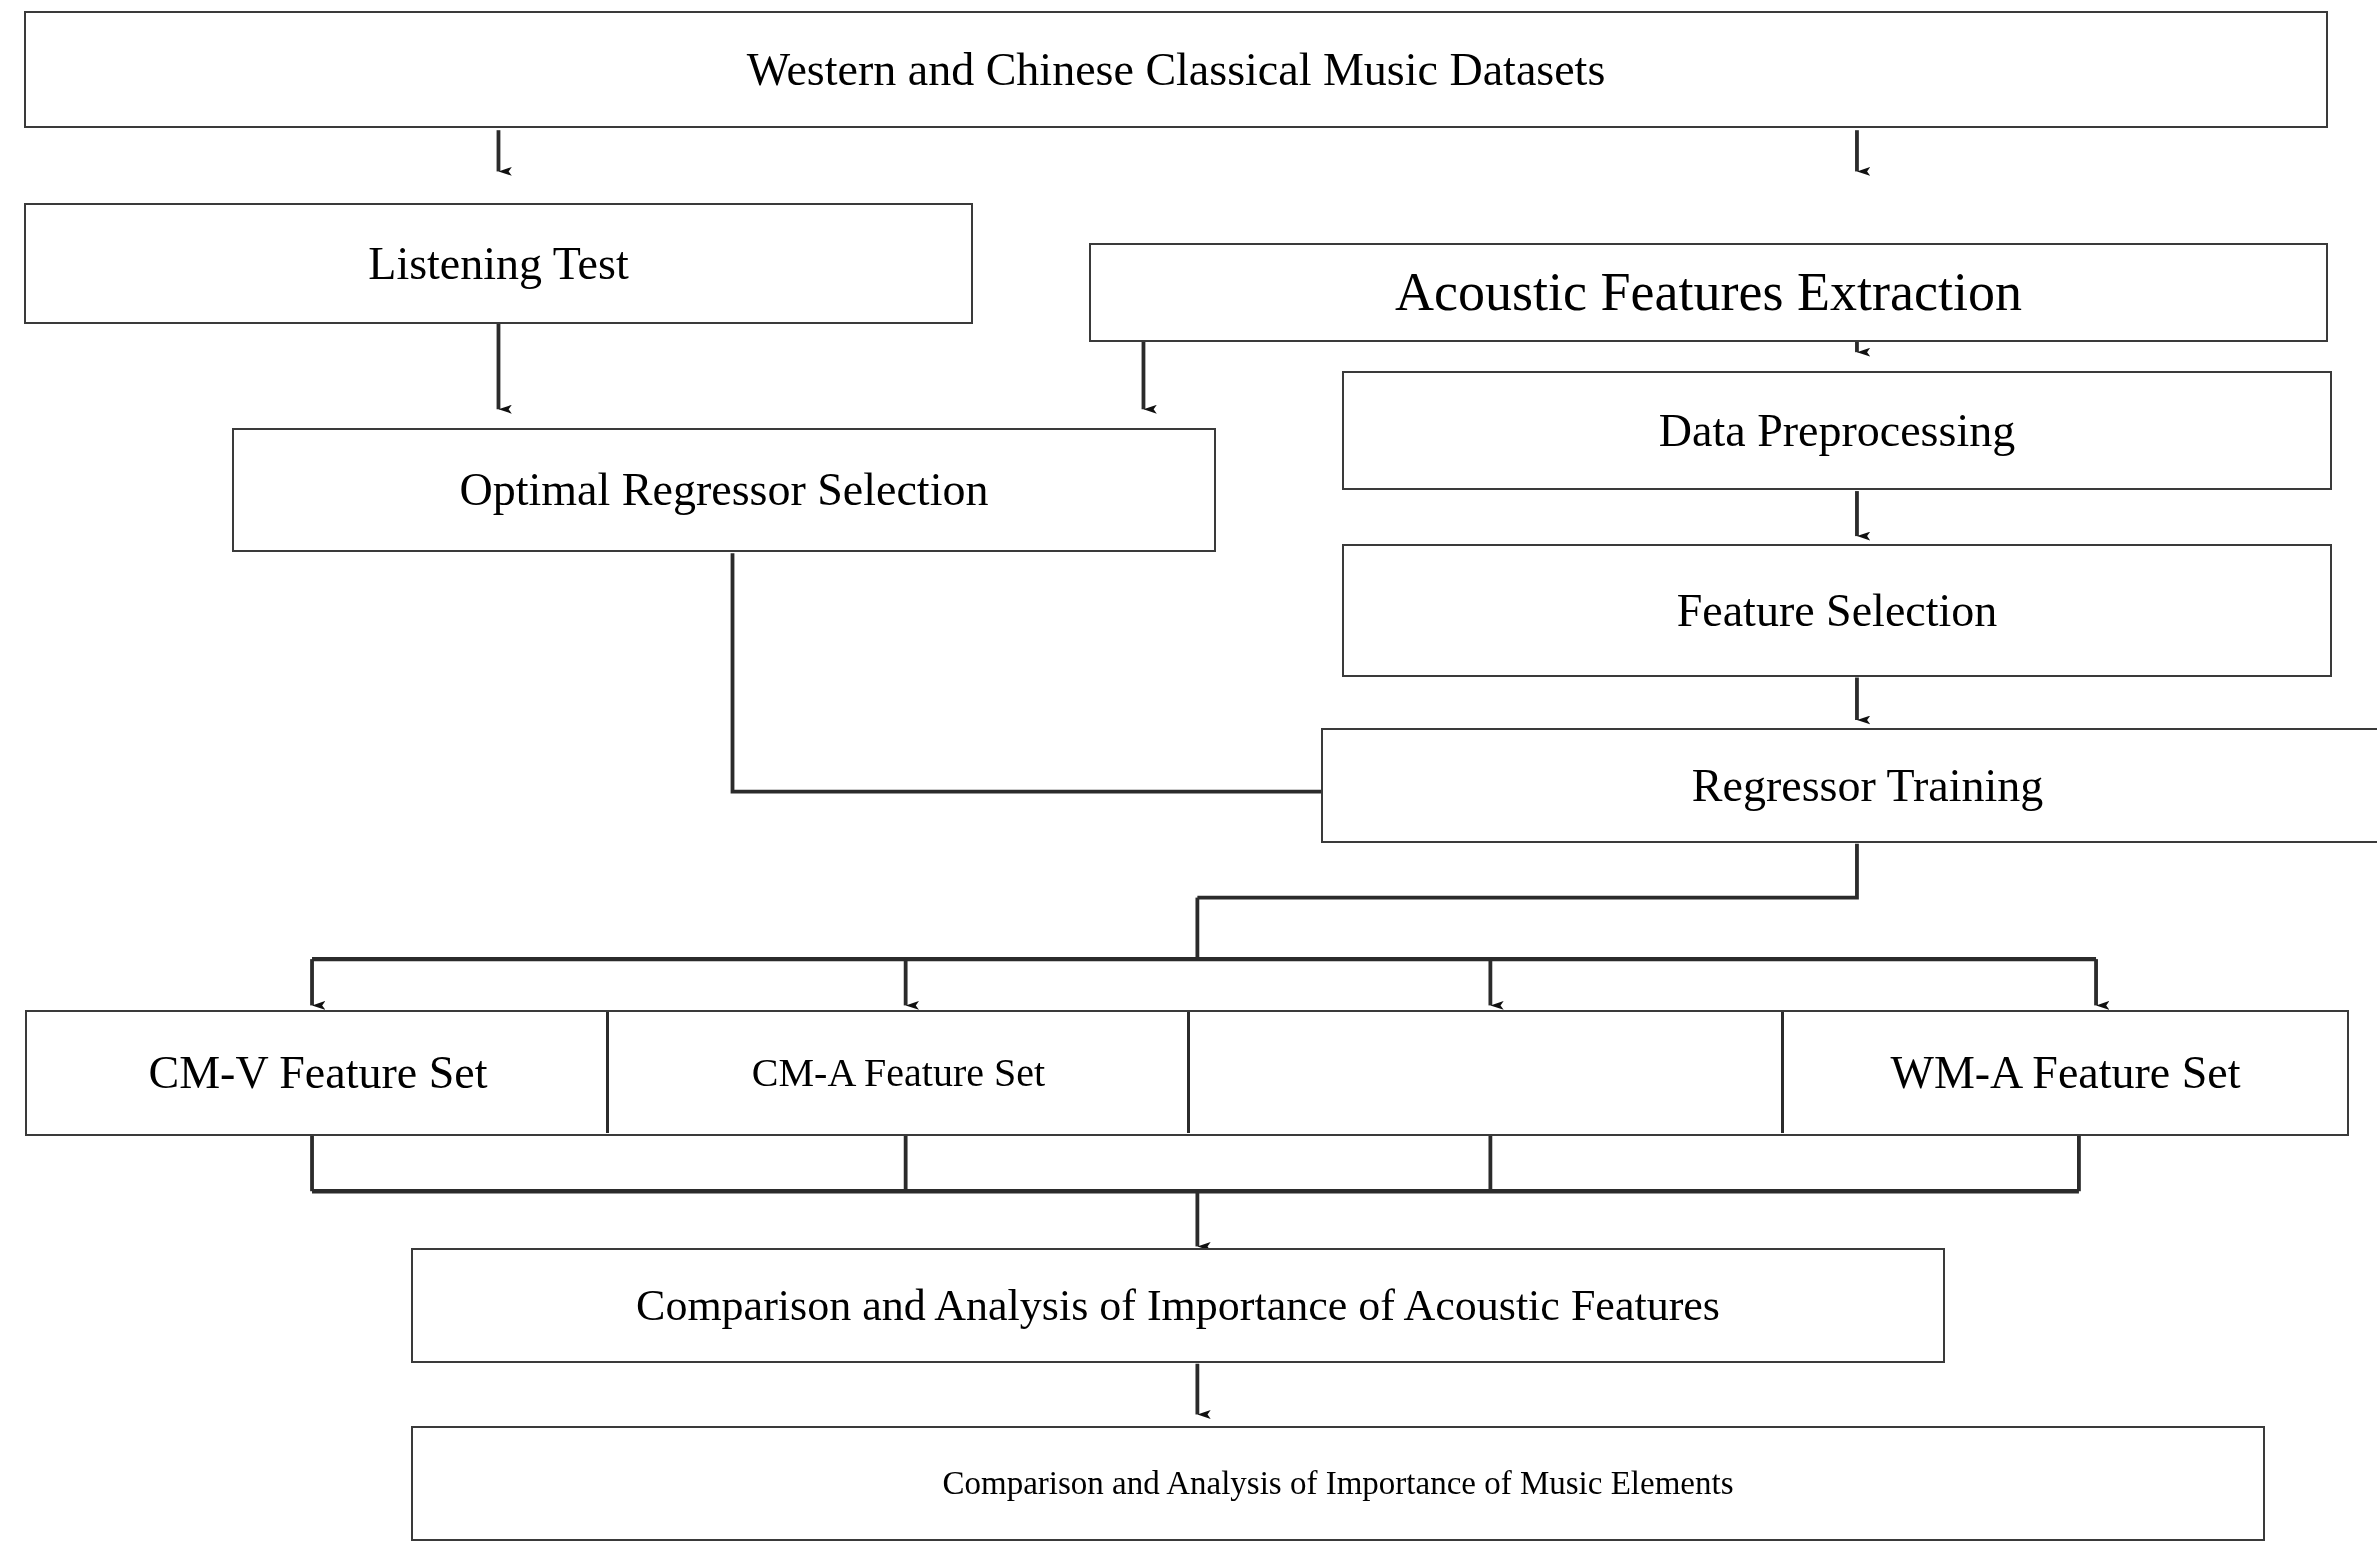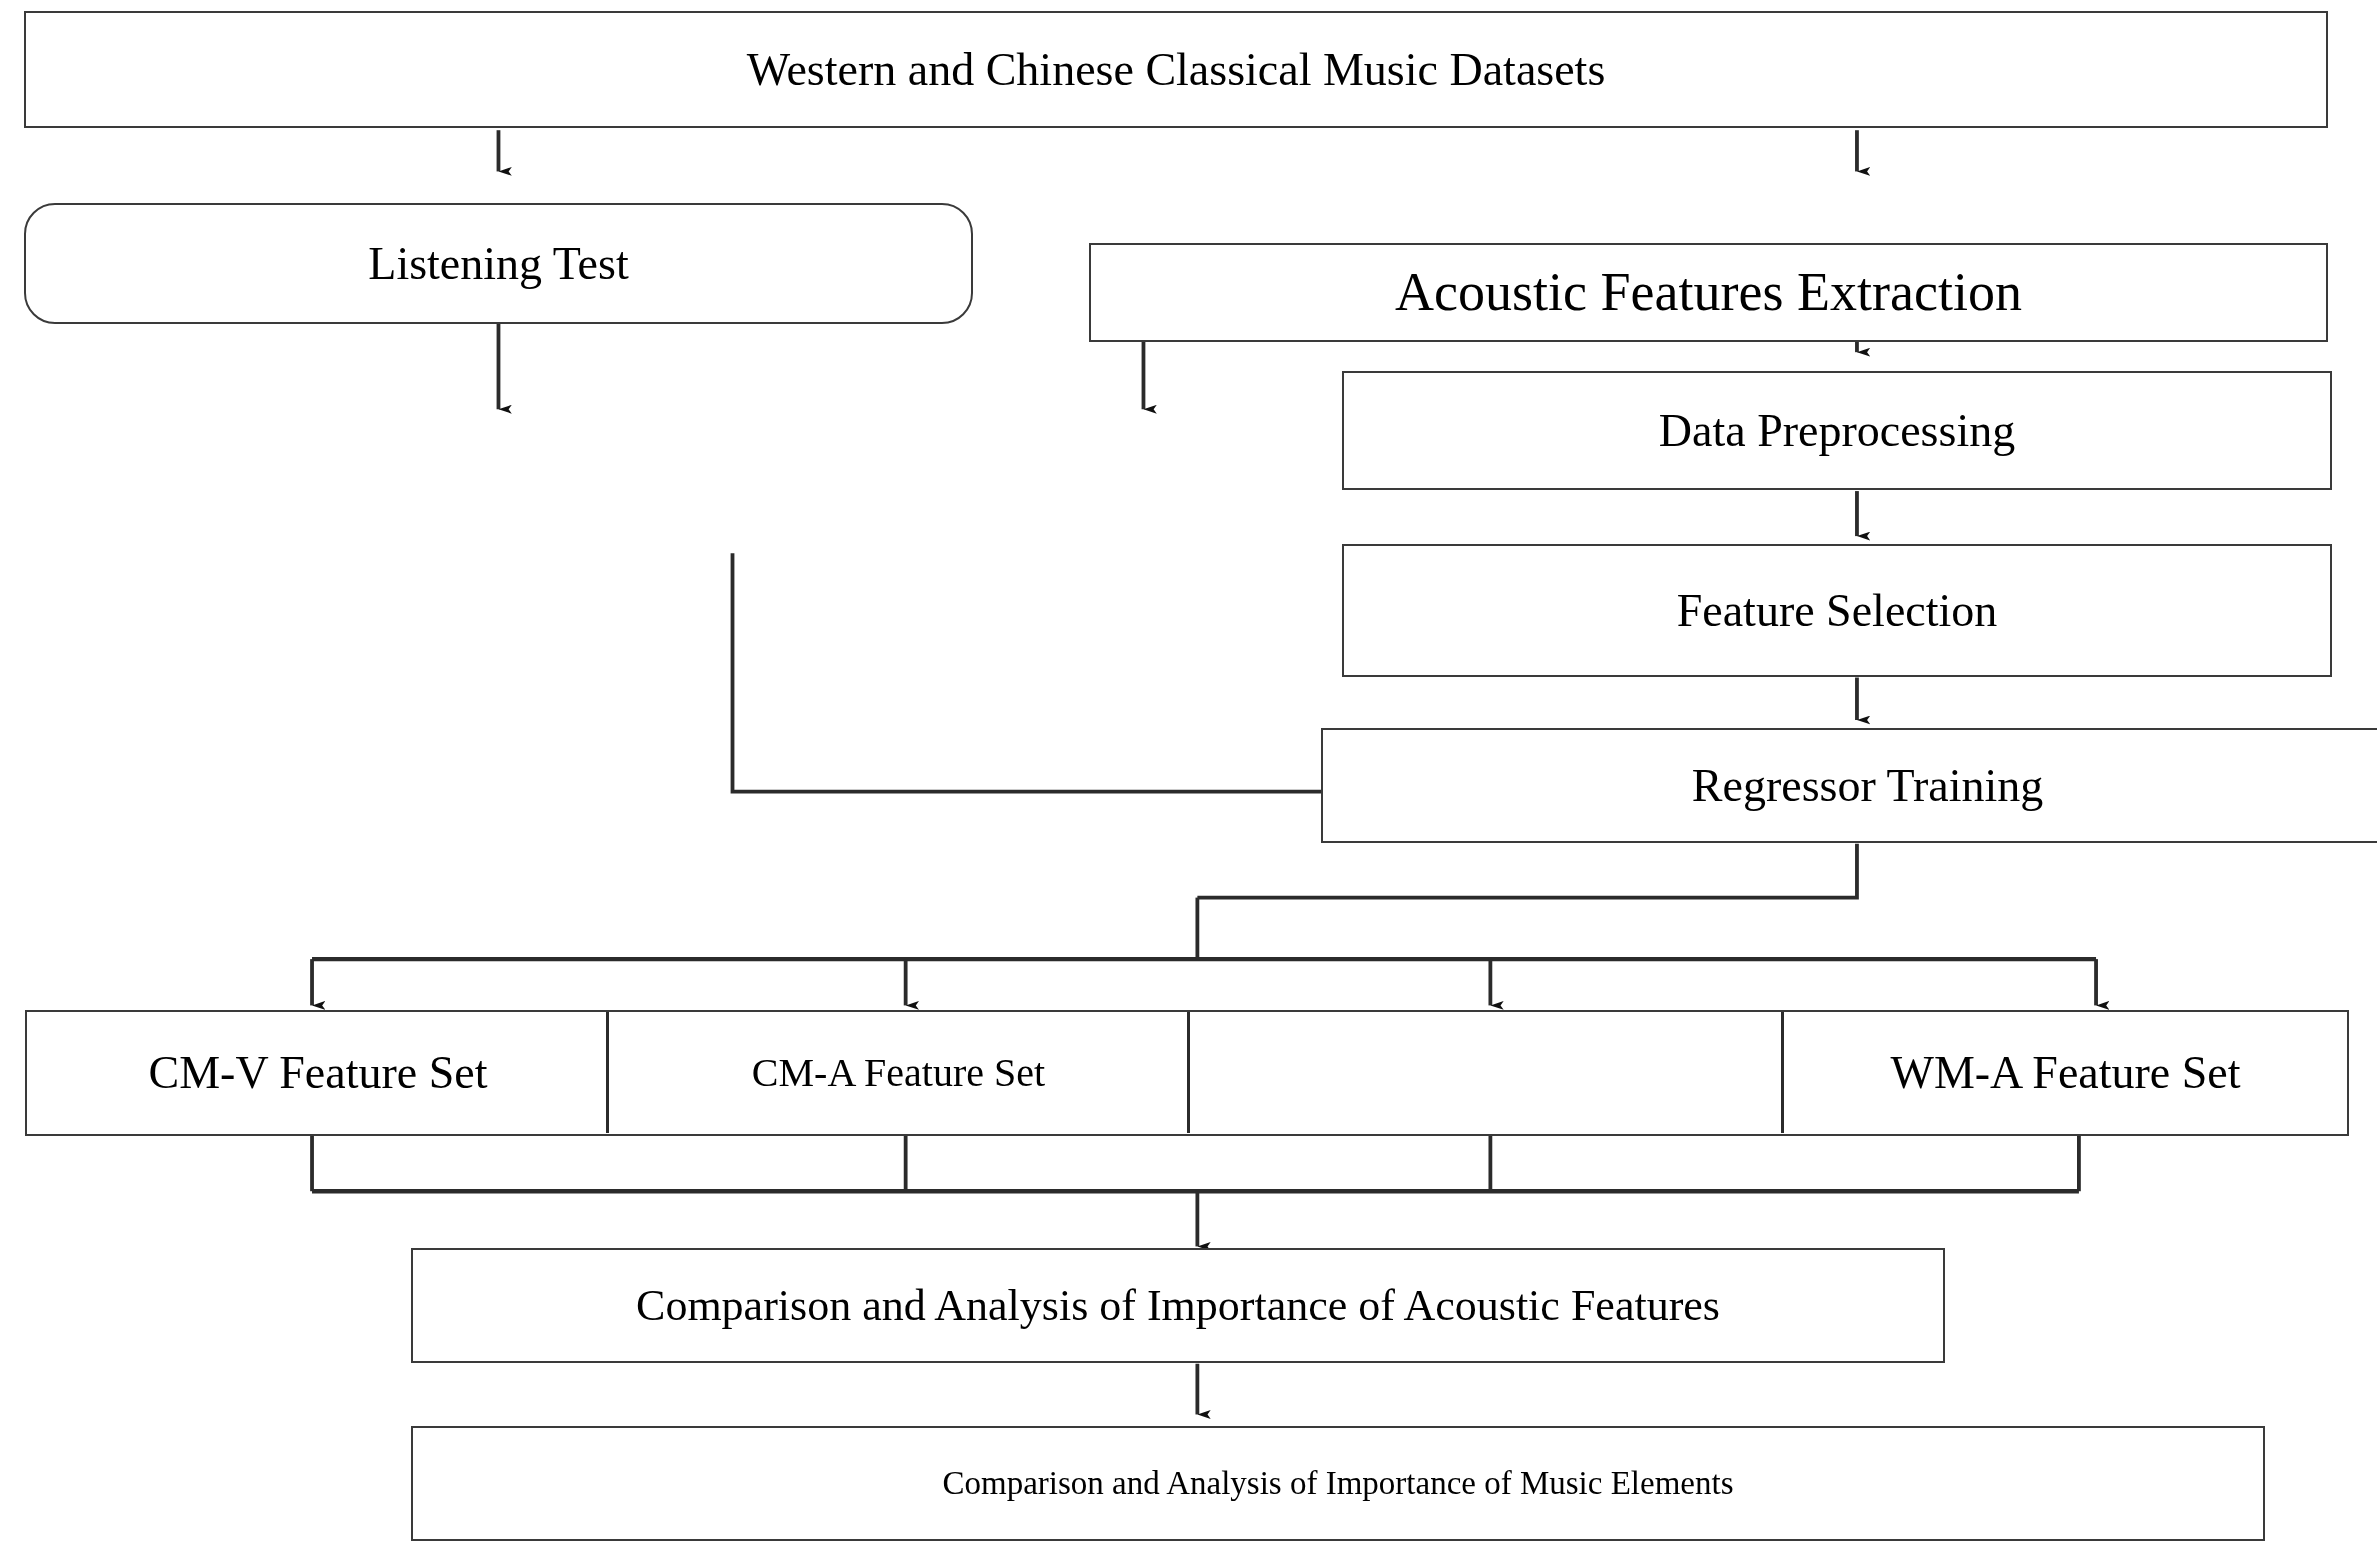--- a/index.html
+++ b/index.html
@@ -104,32 +104,35 @@
 
     <line x1="1888" y1="1878" x2="1888" y2="1965" stroke="#2b2b2b" stroke-width="6" marker-end="url(#arw)"></line>
 
     <line x1="1888" y1="2150" x2="1888" y2="2230" stroke="#2b2b2b" stroke-width="6" marker-end="url(#arw)"></line>
   </svg>
 
   <div class="node" style="left:24px; top:11.4px; width:2304px; height:117px; font-size:46px;">
     <span class="label">Western and Chinese Classical Music Datasets</span>
   </div>
 
-  <div class="node" style="left:24px; top:203px; width:949px; height:121px; font-size:46px;border-radius:31px;">
+  <div class="node" style="left:24px; top:203px; width:949px; height:121px; font-size:46px;">
     <span class="label">Listening Test</span>
   </div>
 
   <div class="node" style="left:1089px; top:203px; width:1239px; height:99px; font-size:54px;margin-top:40px;">
     <span class="label">Acoustic Features Extraction</span>
   </div>
 
   <div class="node" style="left:1342px; top:371px; width:990px; height:119px; font-size:46px;">
     <span class="label">Data Preprocessing</span>
   </div>
 
+  <div class="node" style="left:232px; top:428px; width:984px; height:124px; font-size:46px;">
+    <span class="label">Optimal Regressor Selection</span>
+  </div>
 
   <div class="node" style="left:1342px; top:544px; width:990px; height:133px; font-size:46px;">
     <span style="display:block;width:100%;">
       <span style="display:block;">Feature Selection</span>
     </span>
   </div>
 
   <div class="node" style="left:1321px; top:728px; width:1093px; height:115px; font-size:46px;">
     <span class="label">Regressor Training</span>
   </div>

